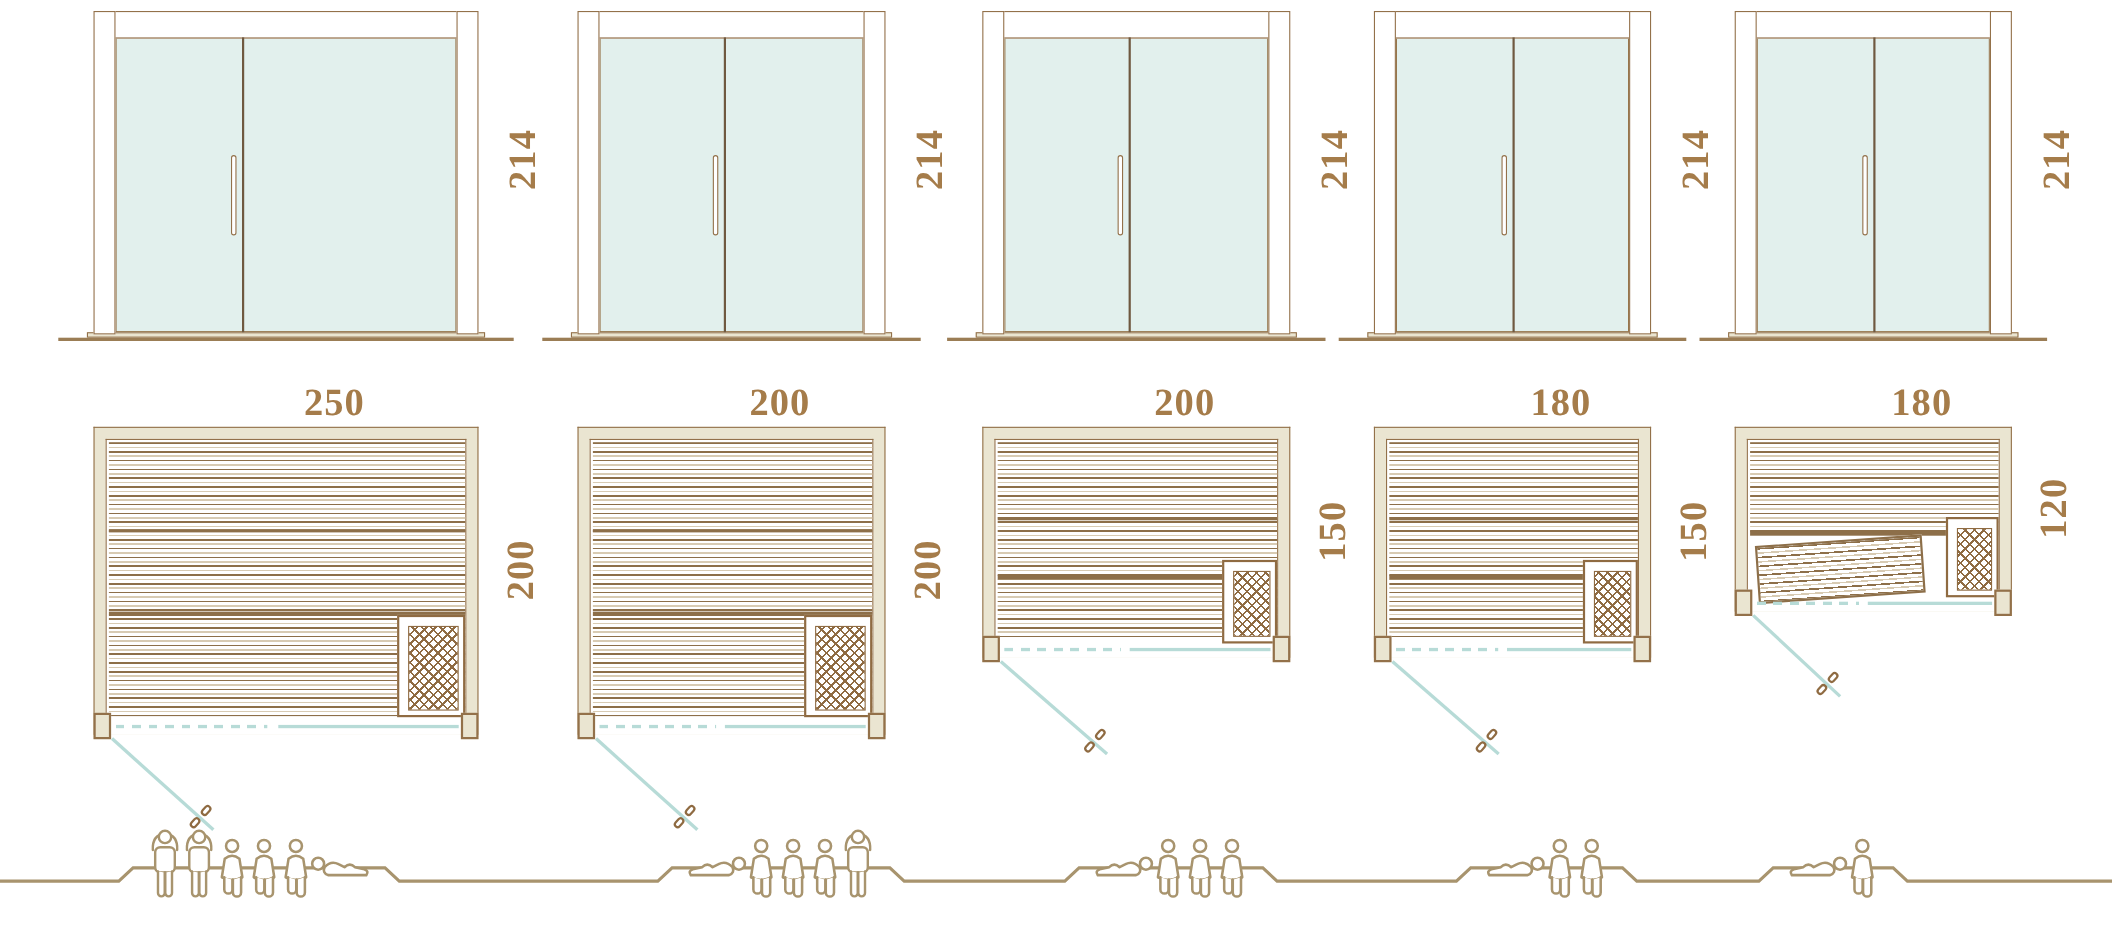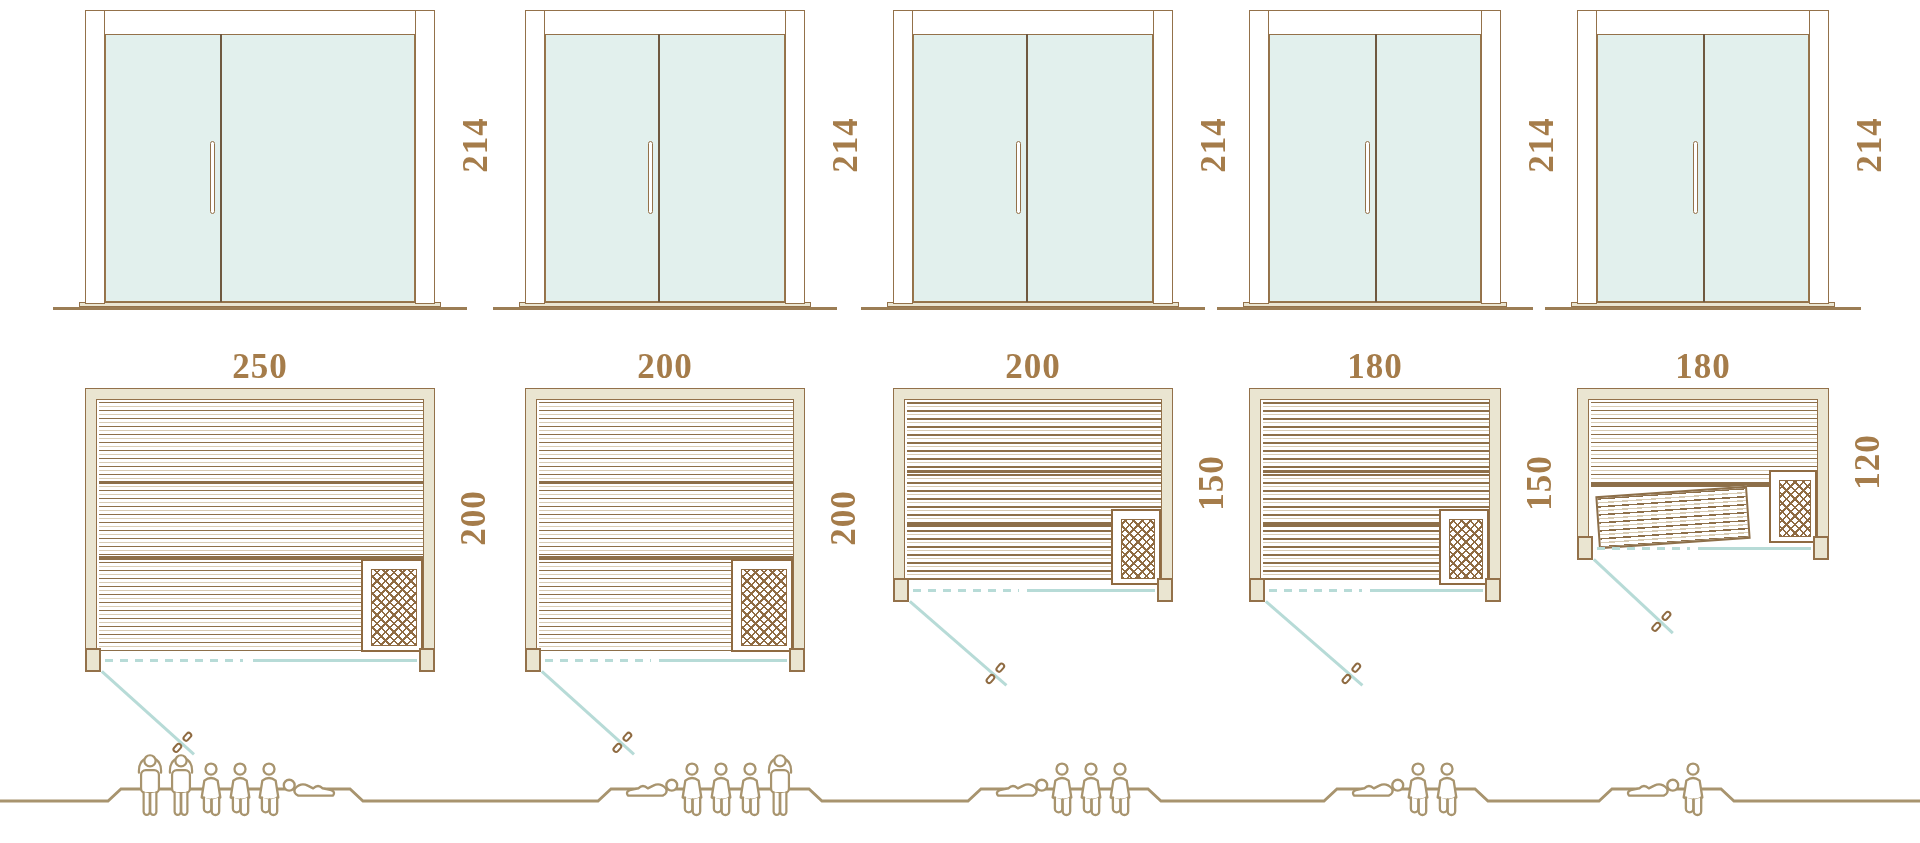--- a/index.html
+++ b/index.html
@@ -1,21 +1,21 @@
 <!DOCTYPE html>
 <html><head>
 <meta charset="utf-8">
 <style>
   html,body{margin:0;padding:0;background:#fff;}
   .canvas{position:relative;width:1920px;height:843px;background:#ffffff;overflow:hidden;
           font-family:"Liberation Serif",serif;}
   .abs{position:absolute;box-sizing:border-box;}
   .dim{font-weight:700;font-size:35px;letter-spacing:1px;white-space:nowrap;line-height:1;}
   .dim.vert{transform:translate(-50%,-50%) rotate(-90deg);}
-  .dim.horiz{transform:translate(-50%,-50%);}
+  .dim.horiz{transform:translate(-50%,-50%);margin-left:44px;}
   svg{display:block;overflow:visible;}
 </style>
 </head>
 <body>
 
 <div class="canvas">
   <svg id="ground-svg" class="abs" width="1920" height="843" viewBox="0 0 1920 843" style="left:0;top:0;">
     <path id="ground-path" fill="none" d="M0 801 H108 L121 789 H350 L363 801 H598 L611 789 H809 L822 801 H968 L981 789 H1148 L1161 801 H1324 L1337 789 H1475 L1488 801 H1599 L1612 789 H1721 L1734 801 H1920" stroke="#a8946e" stroke-width="2.8"></path>
   </svg>
   <div id="units" class="abs" style="left:0;top:0;width:1920px;height:843px;">

